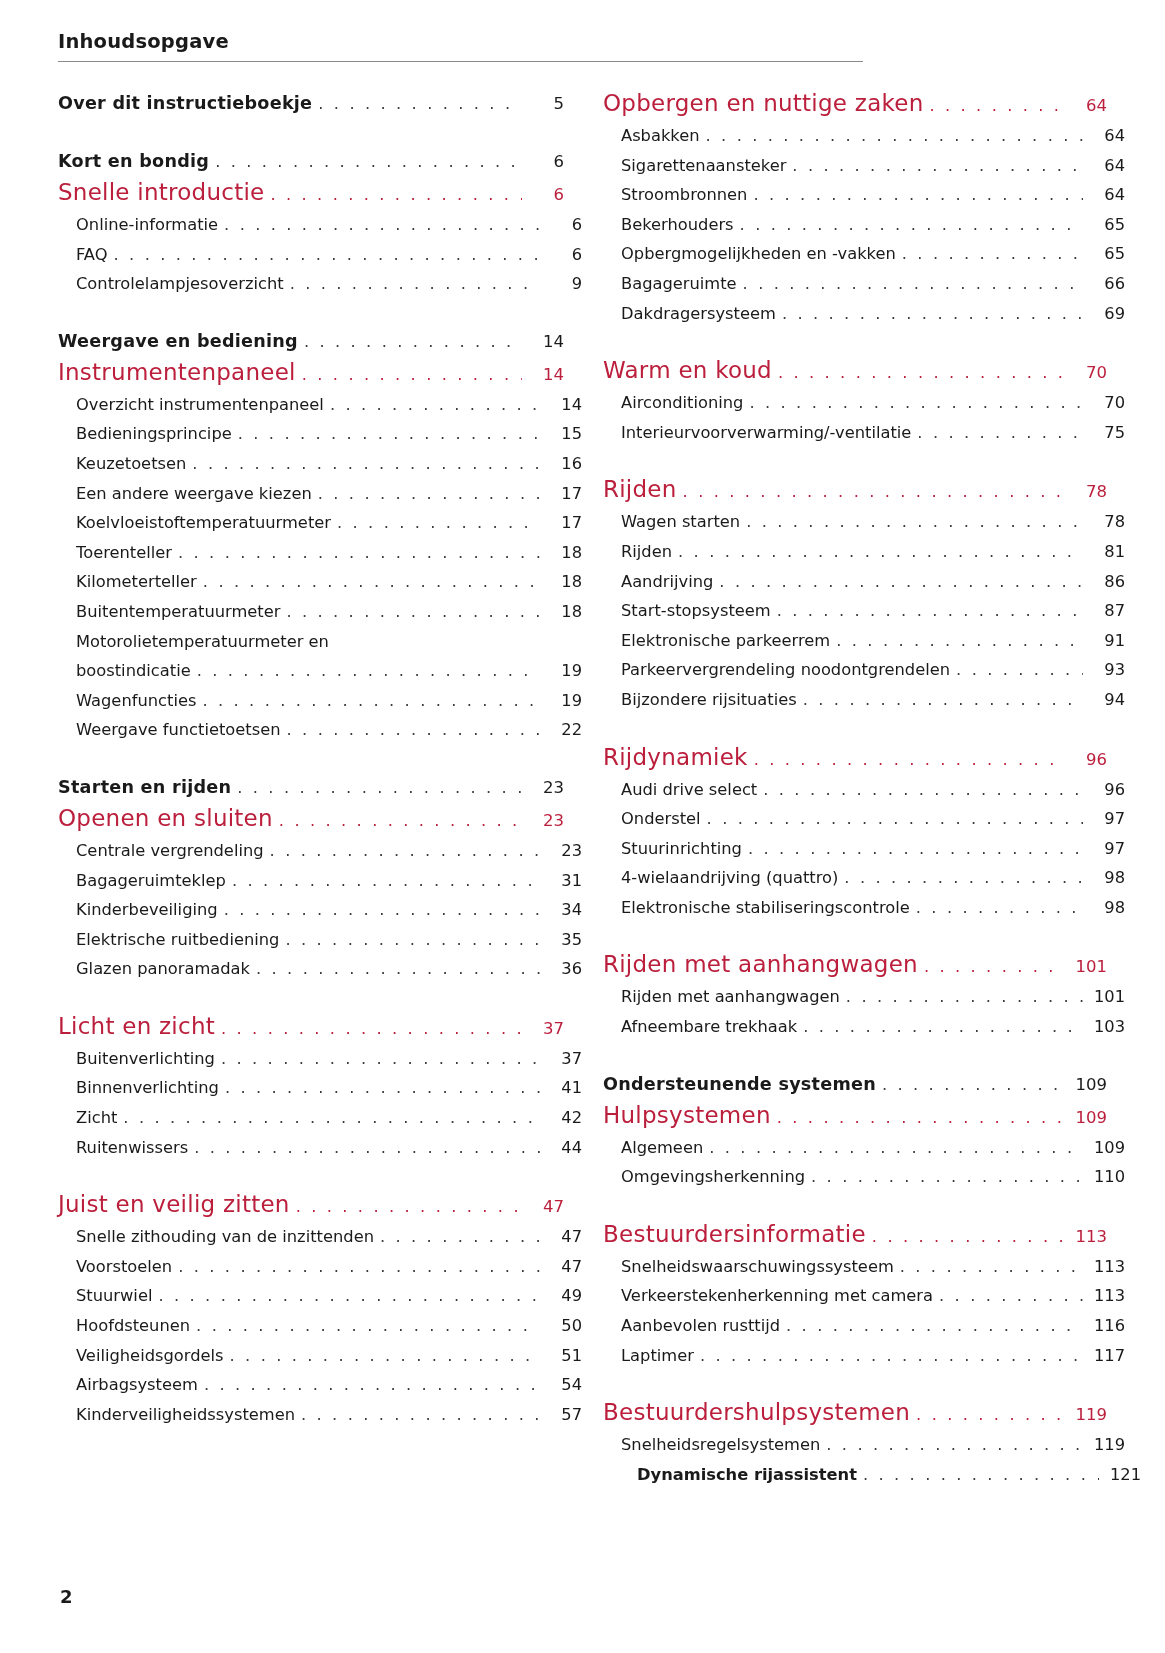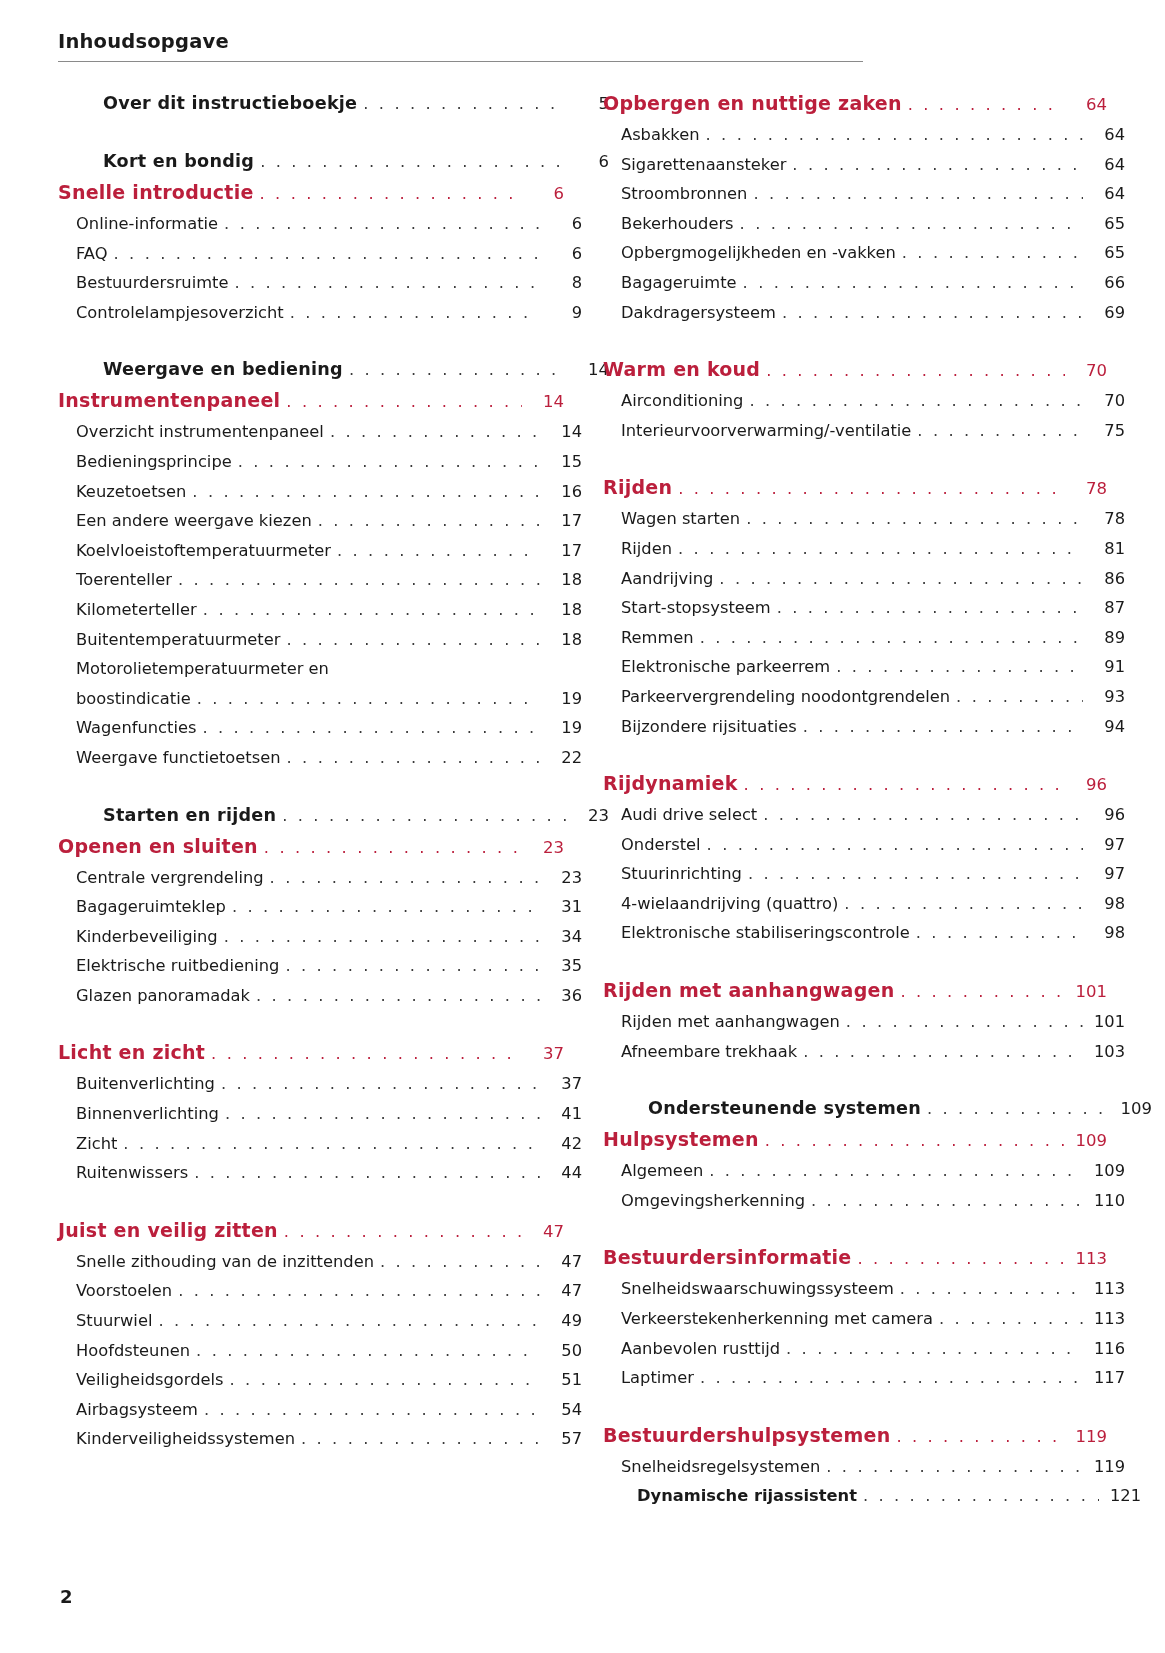--- a/index.html
+++ b/index.html
@@ -78,25 +78,25 @@
     white-space: nowrap;
   }
 
   
   .lvl-main .toc-label {
     font-weight: bold;
     font-size: 17.6px;
     letter-spacing: 0.25px;
   }
   .lvl-main .toc-page { font-weight: normal; font-size: 16.5px; }
-  .lvl-main { line-height: 31px; margin-left: 45px; }
+  .lvl-main { line-height: 31px; }
 
   .lvl-sec .toc-label {
-    font-weight: bold;
-    font-size: 19px;
+    font-weight: normal;
+    font-size: 23px;
     letter-spacing: 0.25px;
   }
   .lvl-sec { line-height: 31px; }
   .lvl-sec .toc-page { font-weight: normal; font-size: 16.5px; }
 
   .lvl-sub {
     padding-left: 18px;
   }
   .lvl-sub .toc-label { font-weight: normal; }
 
@@ -151,25 +151,20 @@
           <span class="toc-label">Online-informatie</span>
           <span class="leader"></span>
           <span class="toc-page">6</span>
         </div>
         <div class="toc-row lvl-sub black">
           <span class="toc-label">FAQ</span>
           <span class="leader"></span>
           <span class="toc-page">6</span>
         </div>
         <div class="toc-row lvl-sub black">
-          <span class="toc-label">Bestuurdersruimte</span>
-          <span class="leader"></span>
-          <span class="toc-page">8</span>
-        </div>
-        <div class="toc-row lvl-sub black">
           <span class="toc-label">Controlelampjesoverzicht</span>
           <span class="leader"></span>
           <span class="toc-page">9</span>
         </div>
         <div class="gap"></div>
         <div class="toc-row lvl-main black">
           <span class="toc-label">Weergave en bediening</span>
           <span class="leader"></span>
           <span class="toc-page">14</span>
         </div>
@@ -418,25 +413,20 @@
           <span class="toc-label">Aandrijving</span>
           <span class="leader"></span>
           <span class="toc-page">86</span>
         </div>
         <div class="toc-row lvl-sub black">
           <span class="toc-label">Start-stopsysteem</span>
           <span class="leader"></span>
           <span class="toc-page">87</span>
         </div>
         <div class="toc-row lvl-sub black">
-          <span class="toc-label">Remmen</span>
-          <span class="leader"></span>
-          <span class="toc-page">89</span>
-        </div>
-        <div class="toc-row lvl-sub black">
           <span class="toc-label">Elektronische parkeerrem</span>
           <span class="leader"></span>
           <span class="toc-page">91</span>
         </div>
         <div class="toc-row lvl-sub black">
           <span class="toc-label">Parkeervergrendeling noodontgrendelen</span>
           <span class="leader"></span>
           <span class="toc-page">93</span>
         </div>
         <div class="toc-row lvl-sub black">

